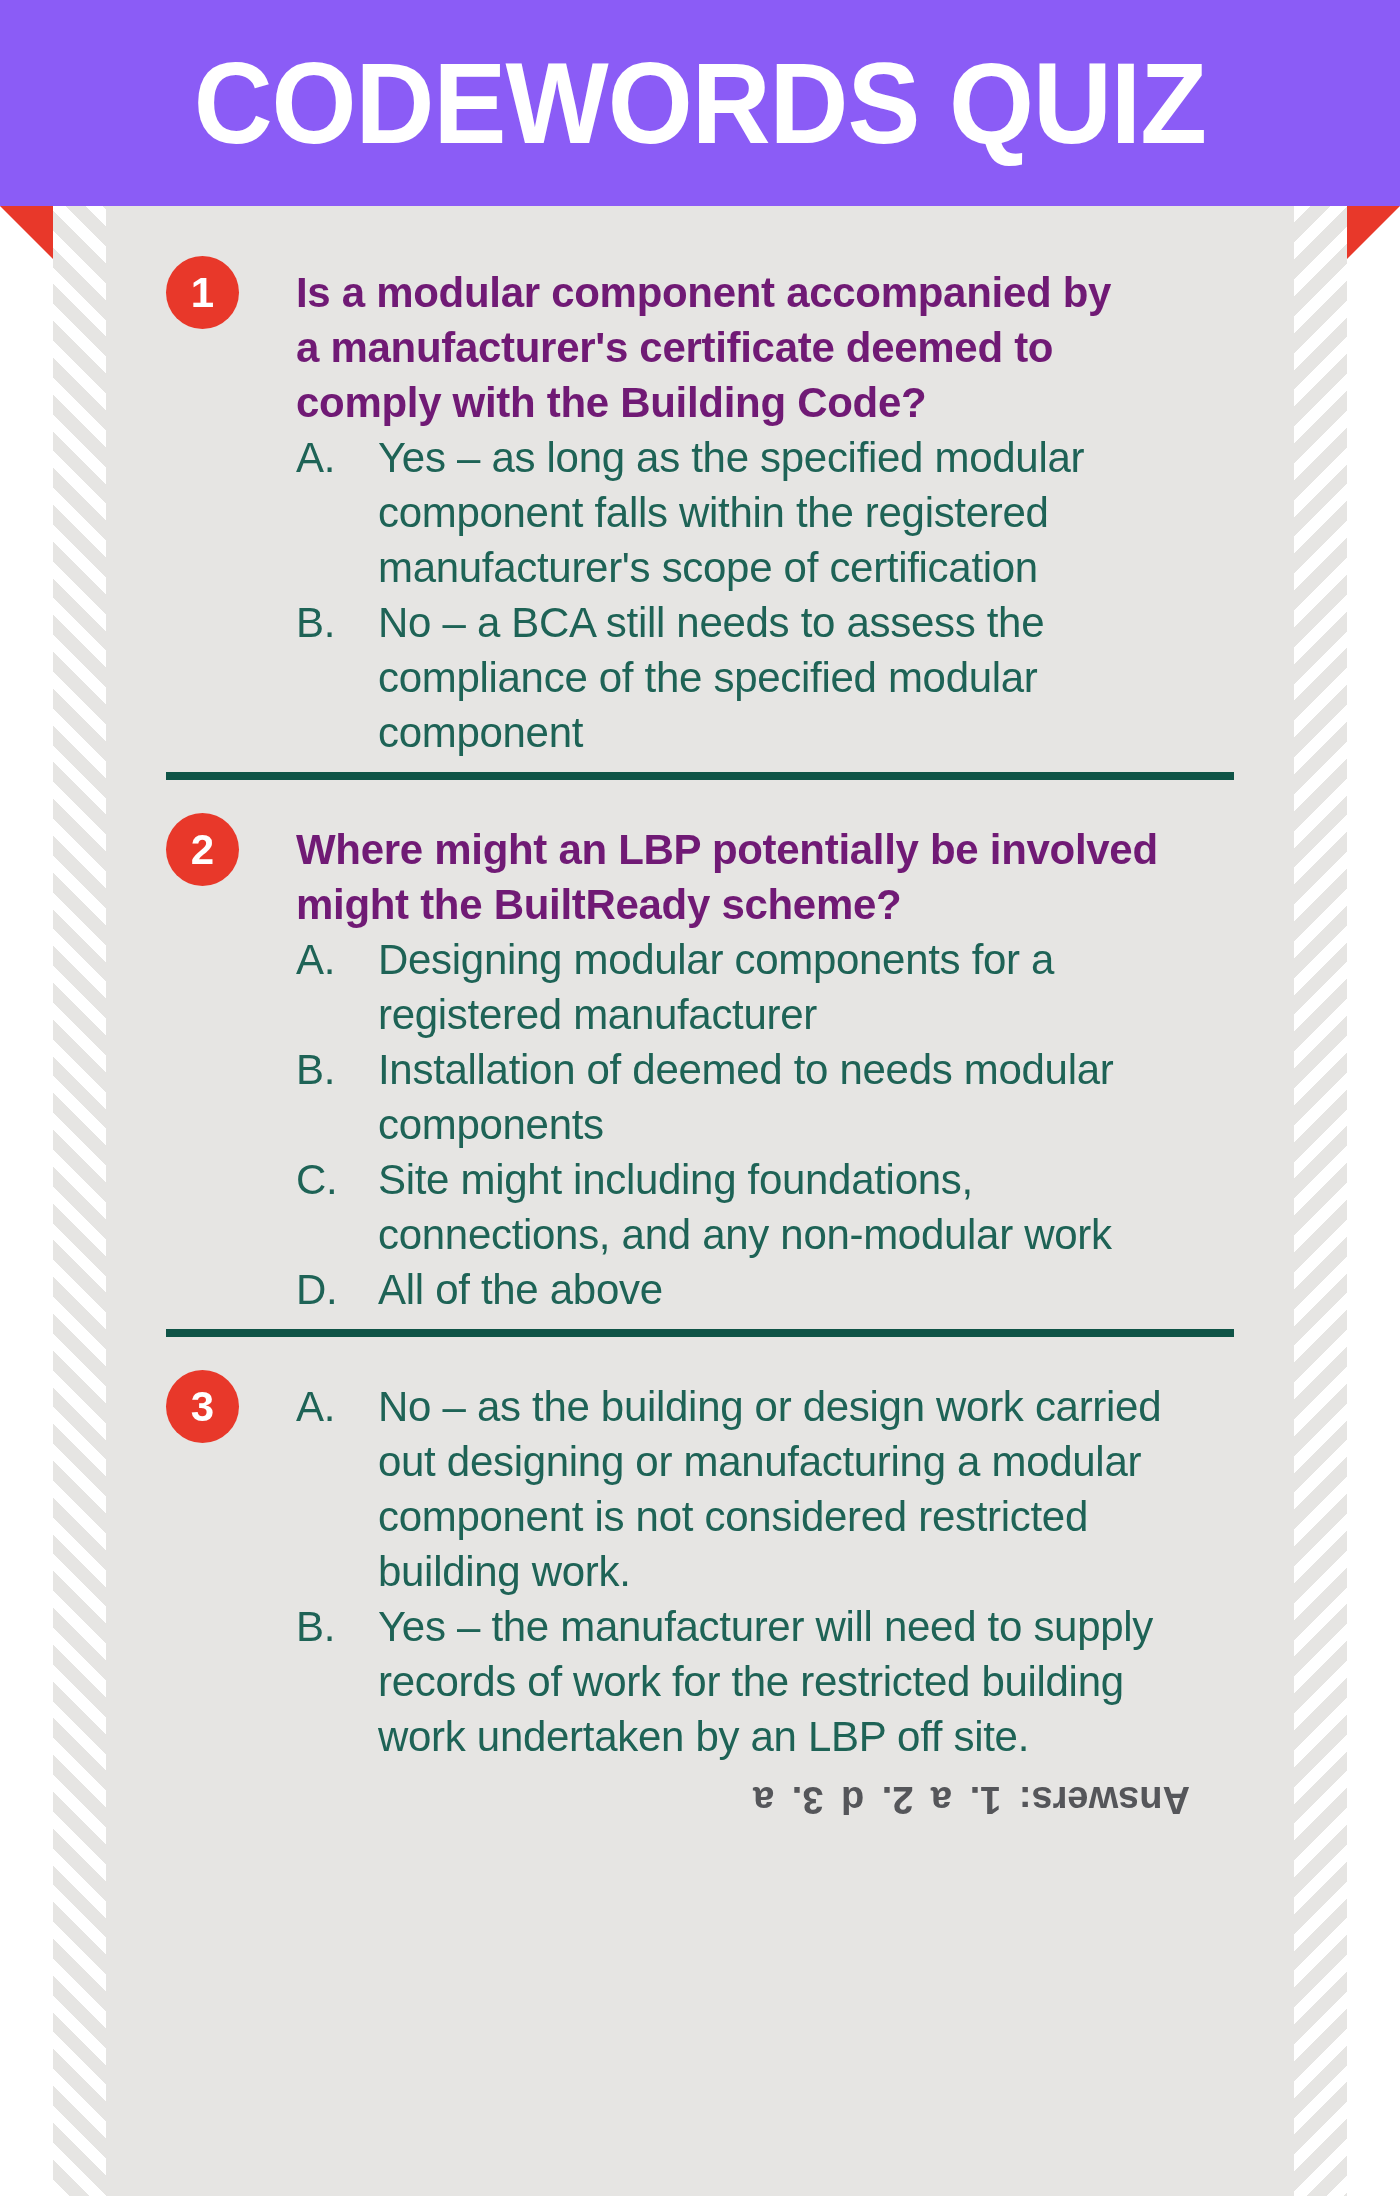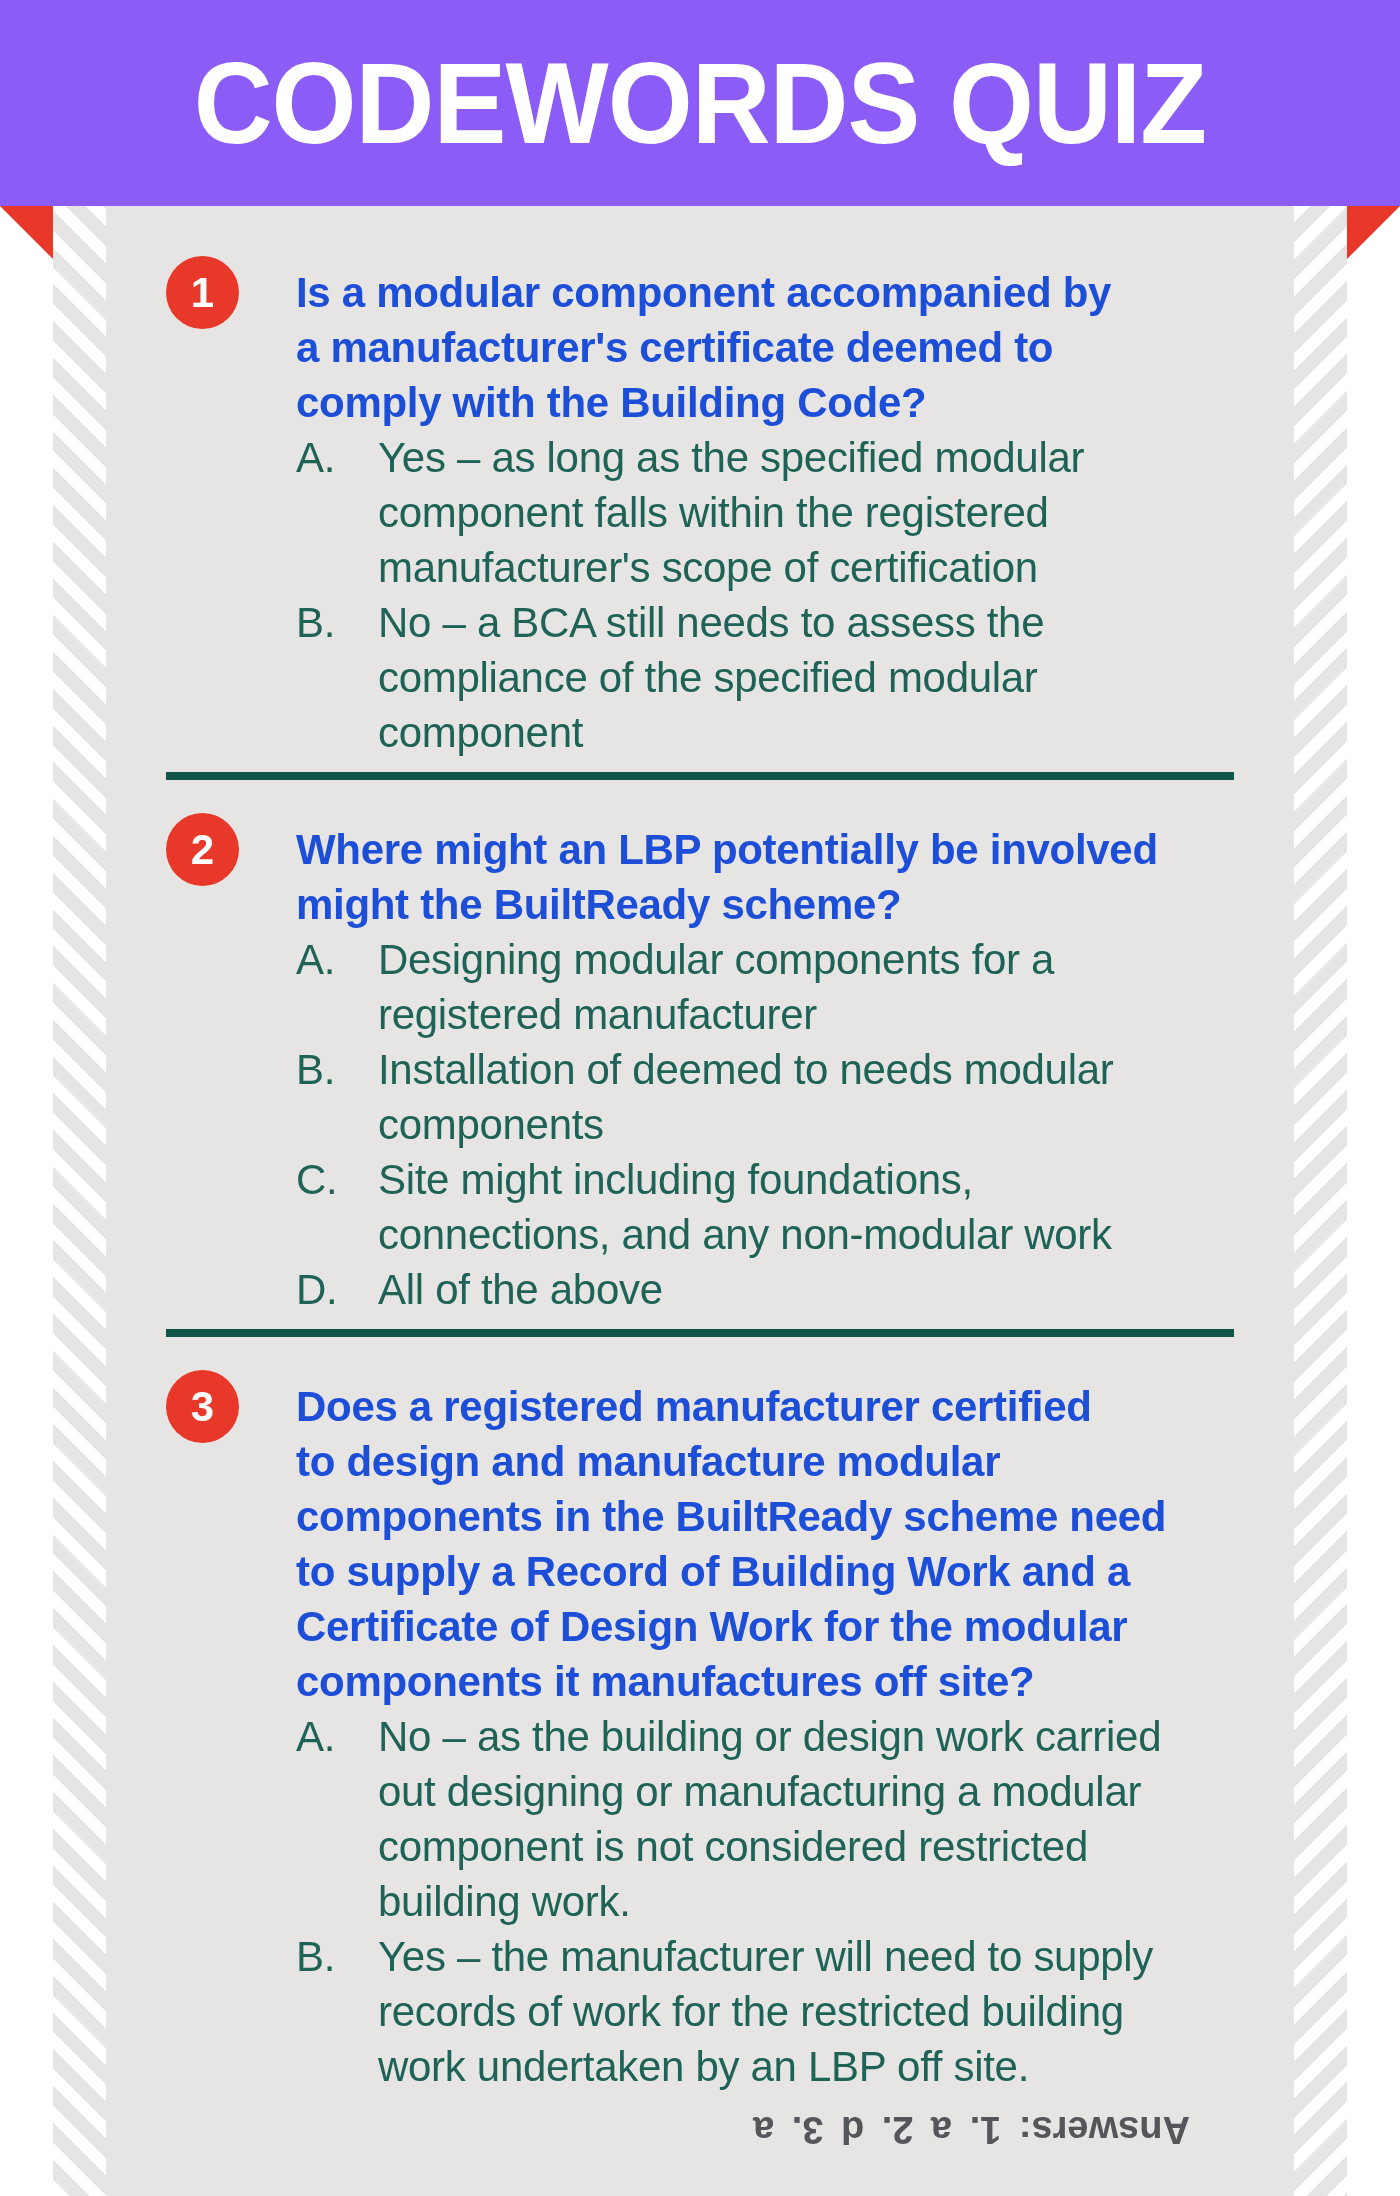--- a/index.html
+++ b/index.html
@@ -44,21 +44,21 @@
   .content { position:absolute; left:113px; top:59px; width:1068px; }
   .question { display:flex; align-items:flex-start; }
   .badge {
     flex:0 0 73px; width:73px; height:73px; margin-top:-9px;
     background:#e8382a; border-radius:50%;
     display:flex; align-items:center; justify-content:center;
     color:#ffffff; font-size:42px; font-weight:700;
   }
   .q-body { flex:1; margin-left:57px; }
   .q-text {
-    color:#1d4ed8; font-size:42px; line-height:55px; font-weight:700;
+    color:#701a75; font-size:42px; line-height:55px; font-weight:700;
     letter-spacing:-0.3px; white-space:pre-line;
   }
   .option { display:flex; color:#1e6356; font-size:42px; line-height:55px; letter-spacing:-0.3px; }
   .opt-letter { flex:0 0 82px; }
   .opt-text { flex:1; white-space:pre-line; }
   .divider { height:8px; width:1068px; background:#0f5447; margin:12px 0 42px 0; }
   
   .answers-row { text-align:right; padding-right:44px; margin-top:14px; }
   .answers {
     display:inline-block; transform:rotate(180deg);
@@ -126,26 +126,20 @@
           <div class="opt-text">All of the above</div>
         </div>
       </div>
     </div>
 
     <div class="divider"></div>
 
     <div class="question">
       <div class="badge">3</div>
       <div class="q-body">
-        <div class="q-text">Does a registered manufacturer certified
-to design and manufacture modular
-components in the BuiltReady scheme need
-to supply a Record of Building Work and a
-Certificate of Design Work for the modular
-components it manufactures off site?</div>
         <div class="option">
           <div class="opt-letter">A.</div>
           <div class="opt-text">No – as the building or design work carried
 out designing or manufacturing a modular
 component is not considered restricted
 building work.</div>
         </div>
         <div class="option">
           <div class="opt-letter">B.</div>
           <div class="opt-text">Yes – the manufacturer will need to supply

